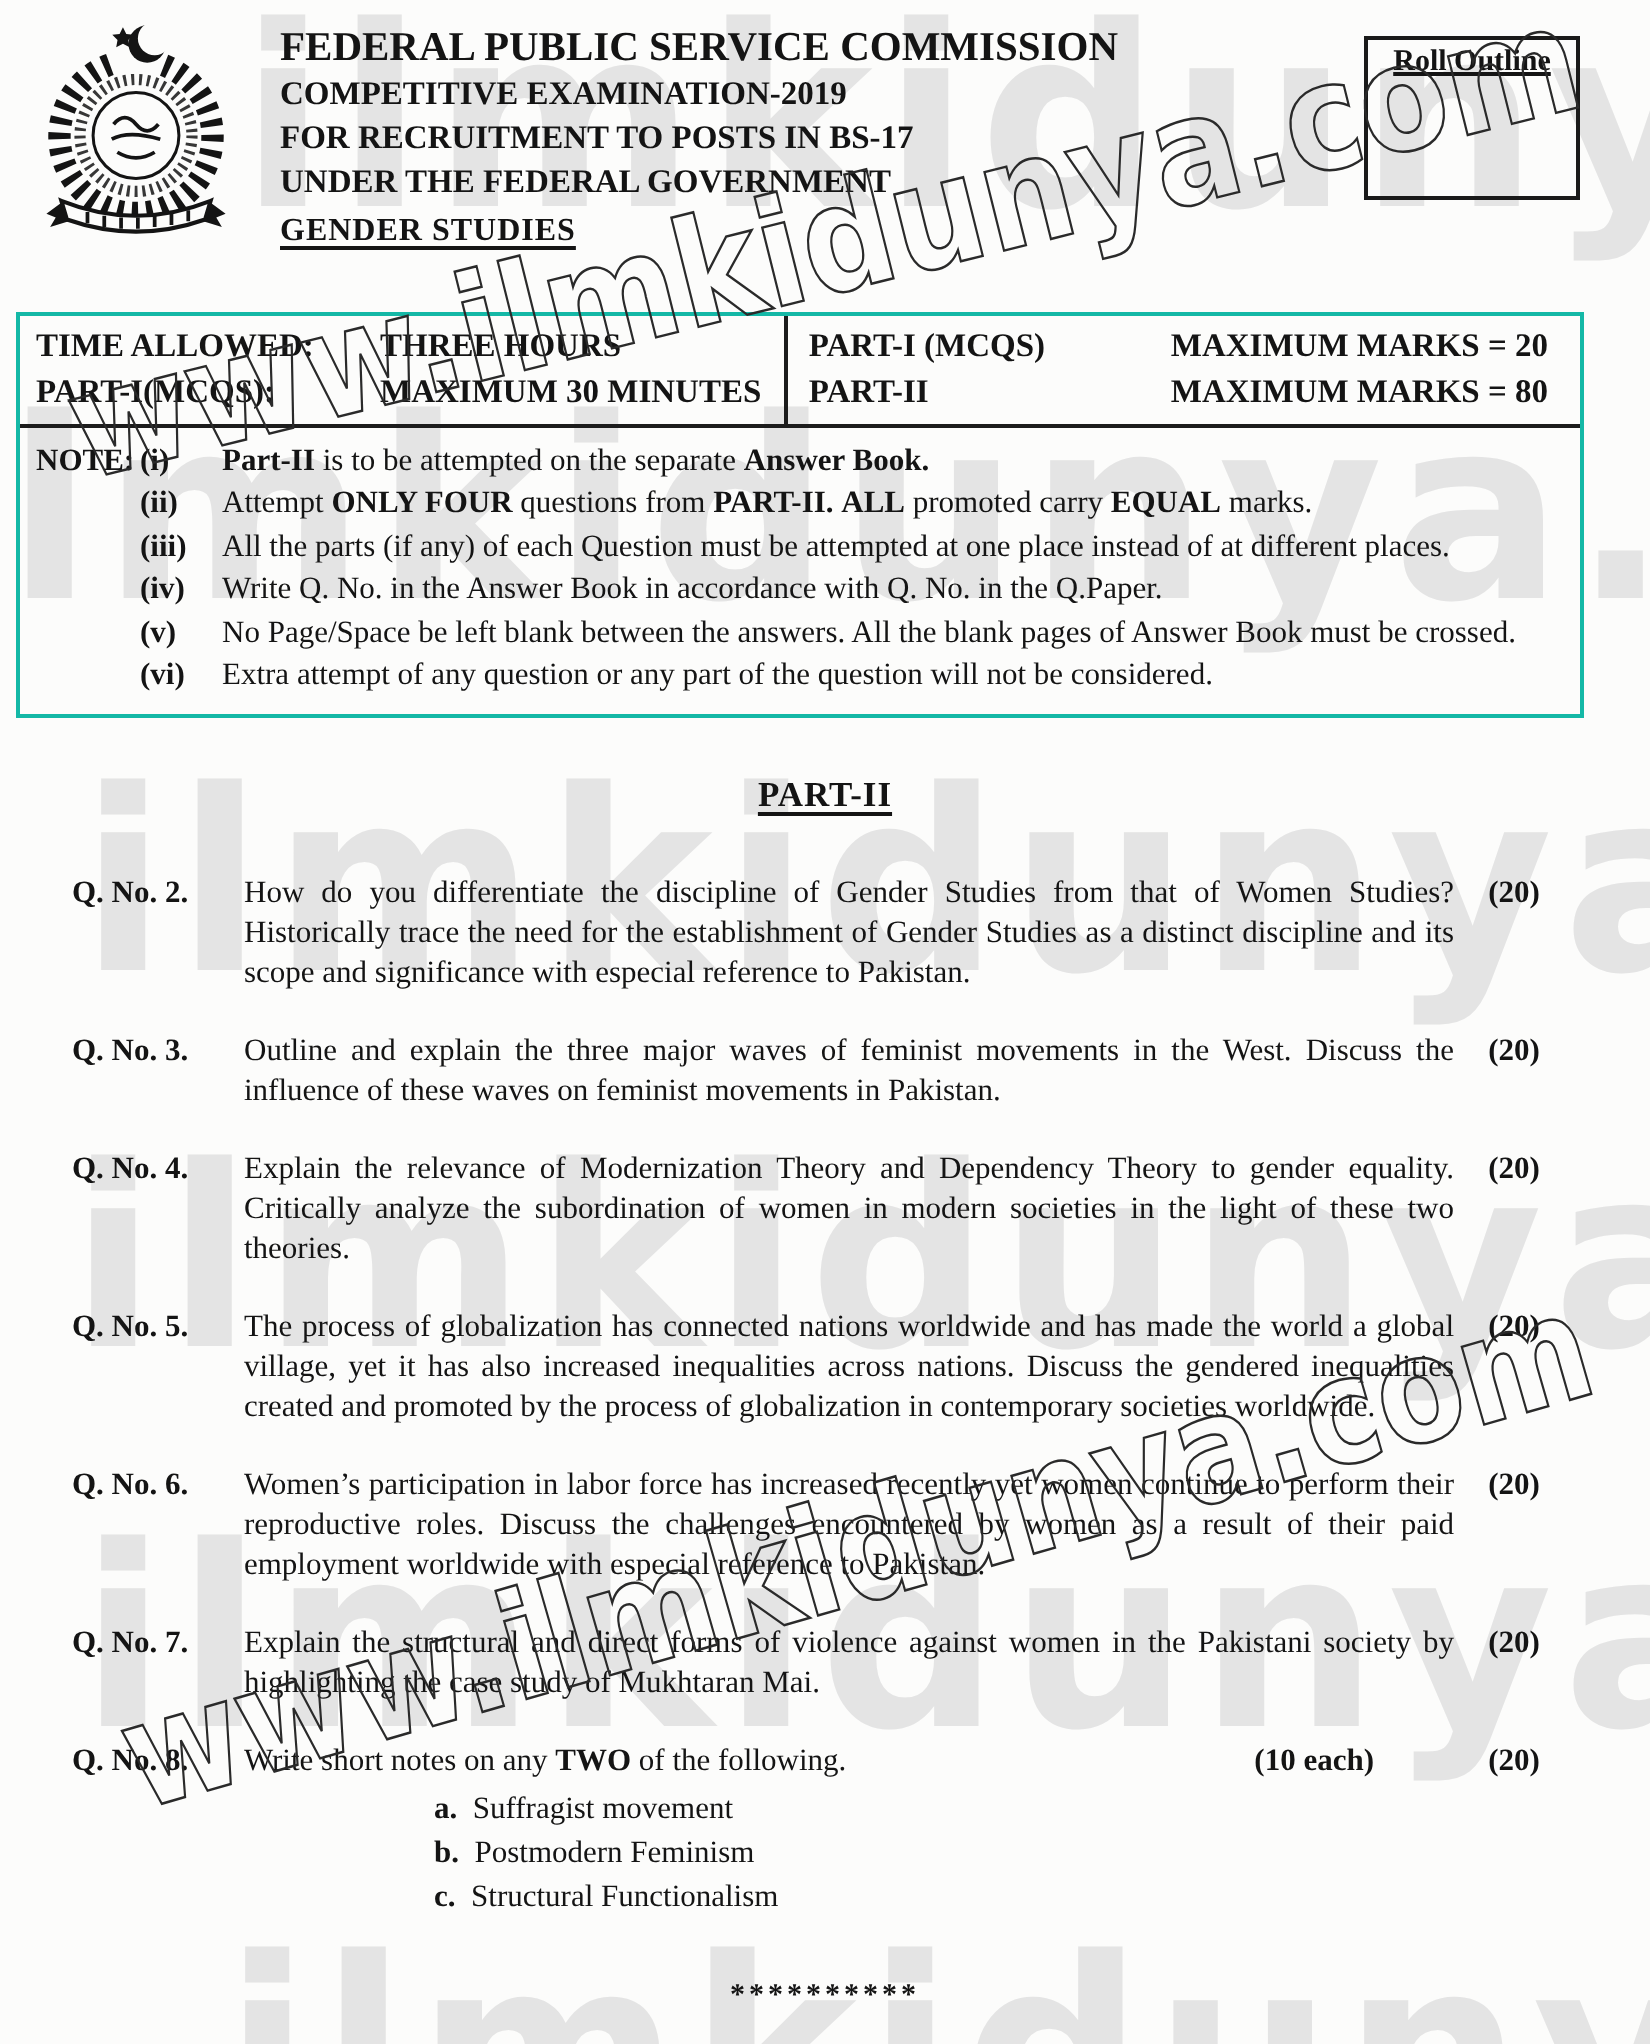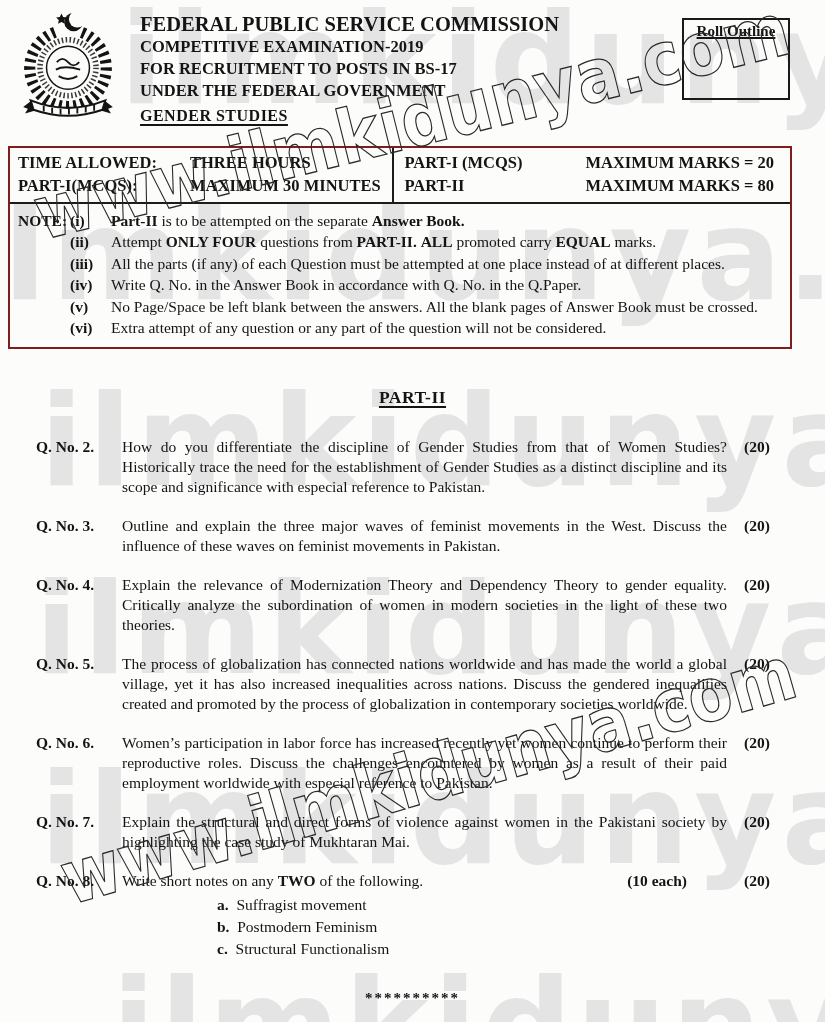--- a/index.html
+++ b/index.html
@@ -17,21 +17,21 @@
   .h-line{font-size:16.5px;line-height:22px;}
   .h-subject-wrap{margin-top:5px;}
   .h-subject{font-size:16px;display:inline-block;text-decoration:underline;
              text-decoration-thickness:2px;text-underline-offset:3px;letter-spacing:.5px;}
   .roll-box{position:absolute;left:682px;top:18px;width:104px;height:78px;border:2px solid #1a1a1a;
             z-index:1;text-align:center;}
   .roll-label{display:inline-block;margin-top:3px;font-weight:700;font-size:15px;
               text-decoration:underline;text-decoration-thickness:1.5px;}
 
   
-  .info-box{position:absolute;left:8px;top:146px;width:780px;border:2px solid #7f1d1d;z-index:1;background:transparent;}
+  .info-box{position:absolute;left:8px;top:156px;width:780px;border:2px solid #14b8a6;z-index:1;background:transparent;}
   .info-head{display:flex;border-bottom:2px solid #1c1c1c;}
   .info-left{width:372px;border-right:2px solid #1c1c1c;padding:3px 6px 5px 8px;}
   .info-right{flex:1;padding:3px 16px 5px 10px;}
   .info-line{display:flex;font-weight:700;font-size:16.5px;line-height:23px;white-space:nowrap;}
   .info-left .info-label{width:172px;flex:none;}
   .info-right .info-label{width:181px;flex:none;}
   .note-sec{padding:5px 10px 7px 8px;font-size:15.5px;}
   .note-row{display:flex;line-height:20px;margin:1.5px 0;}
   .note-heading{width:52px;flex:none;font-weight:700;}
   .note-num{width:36px;flex:none;font-weight:700;}

